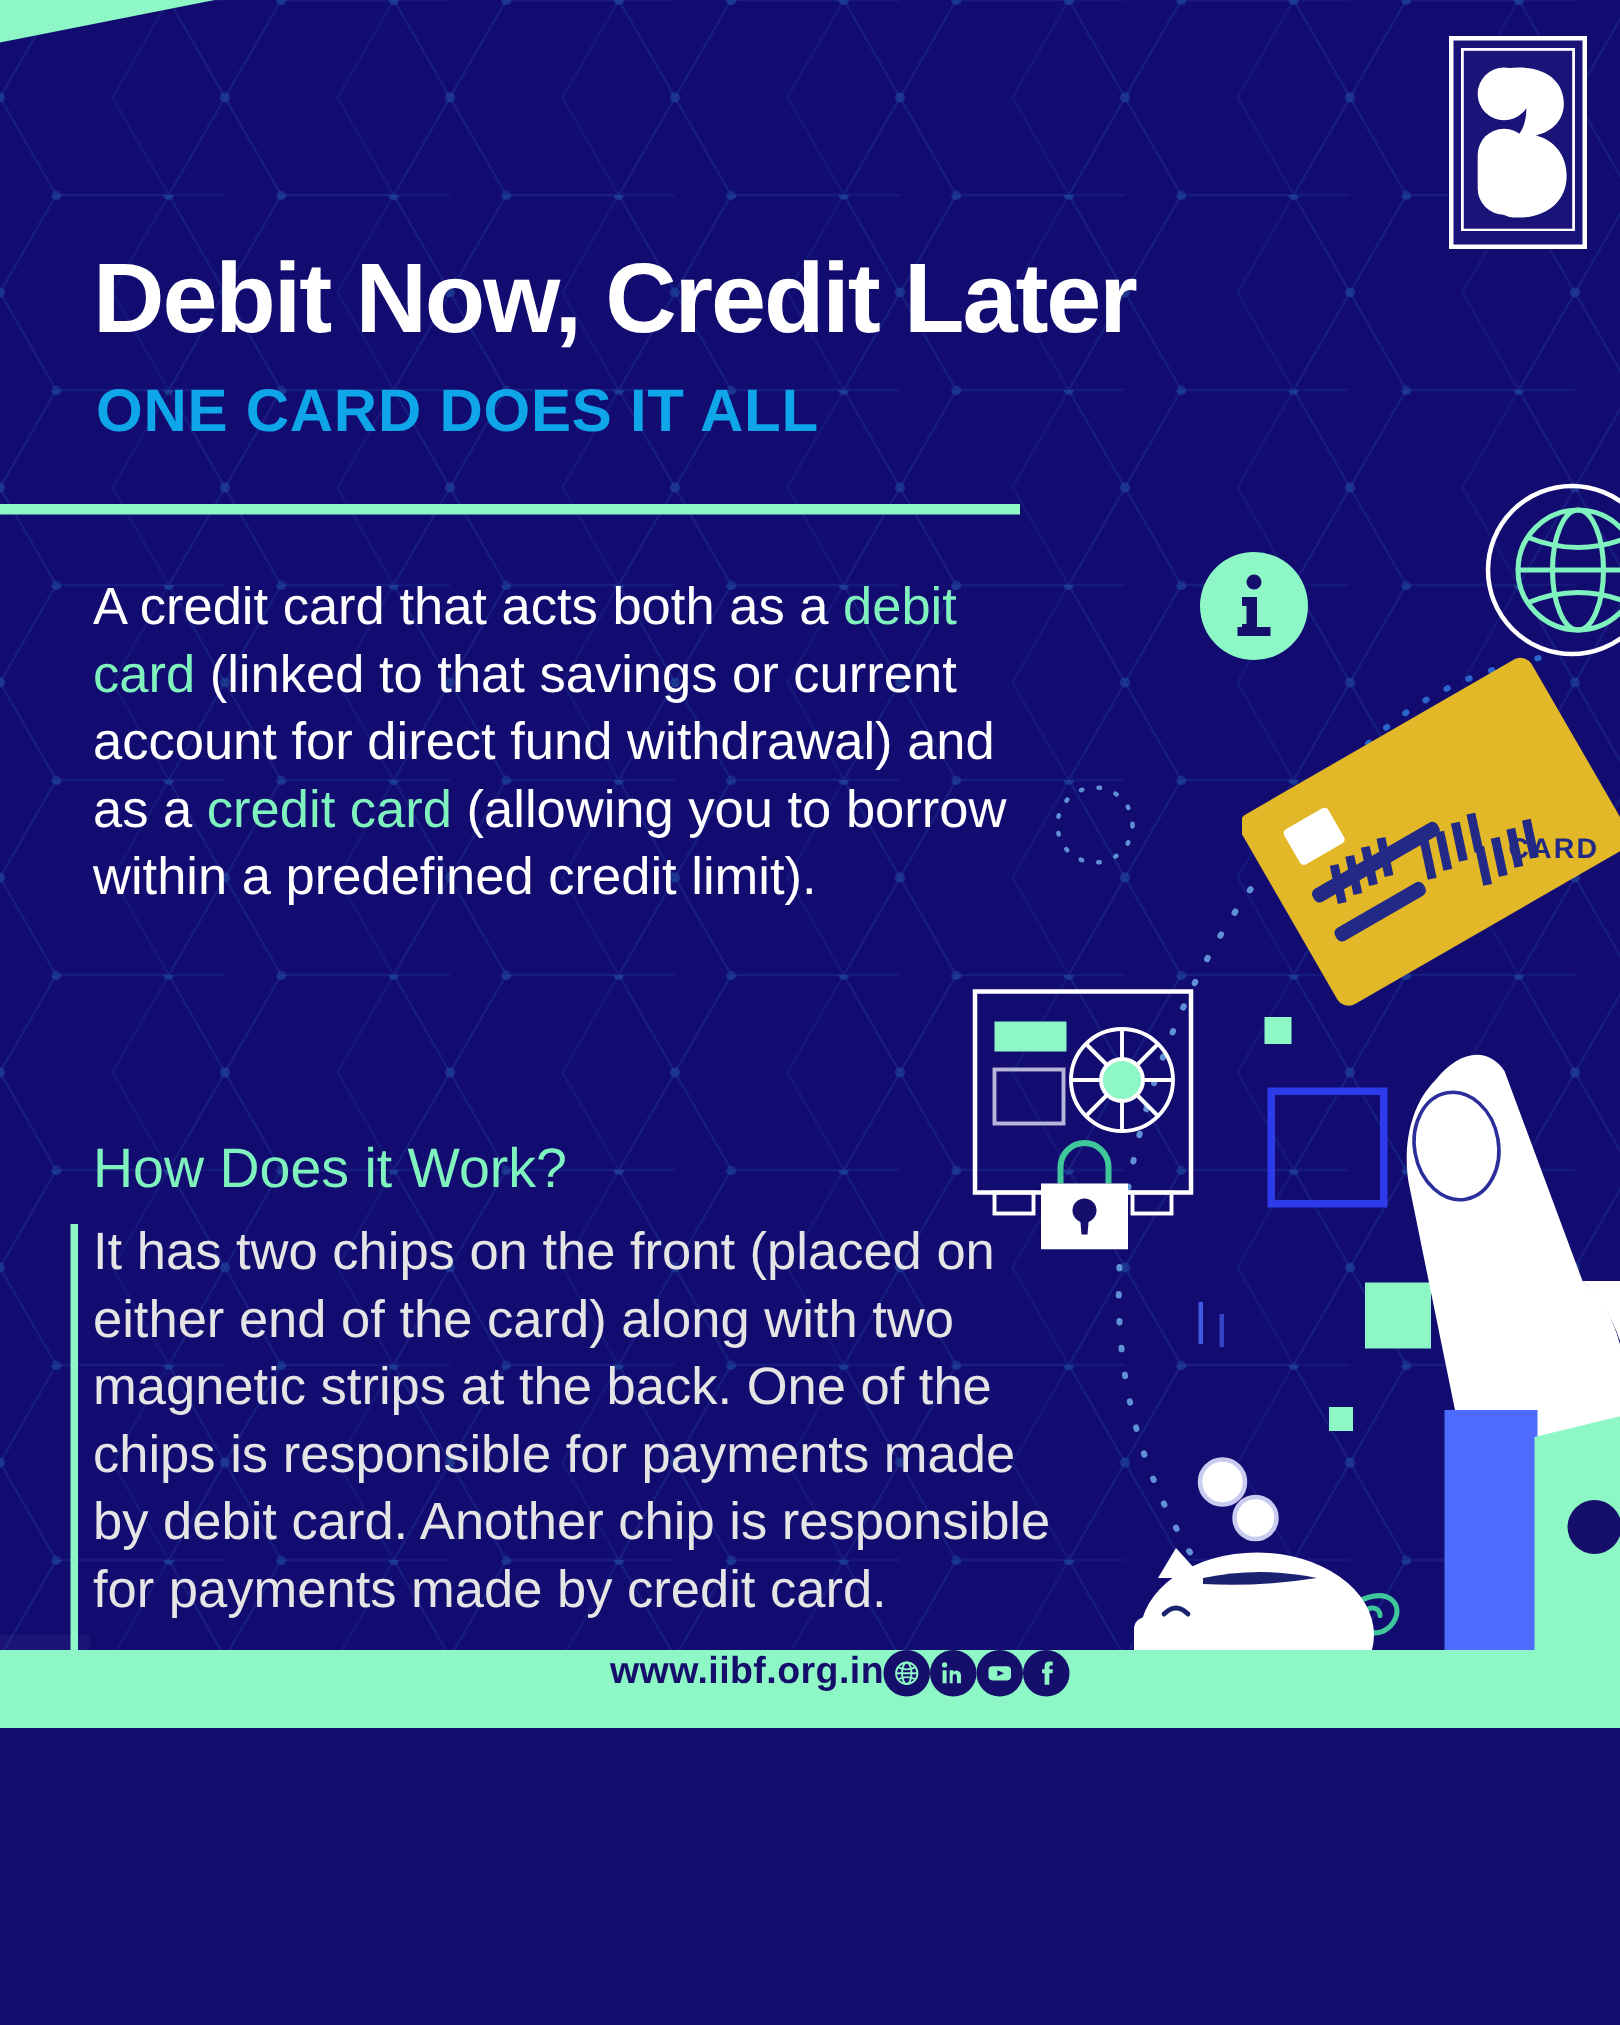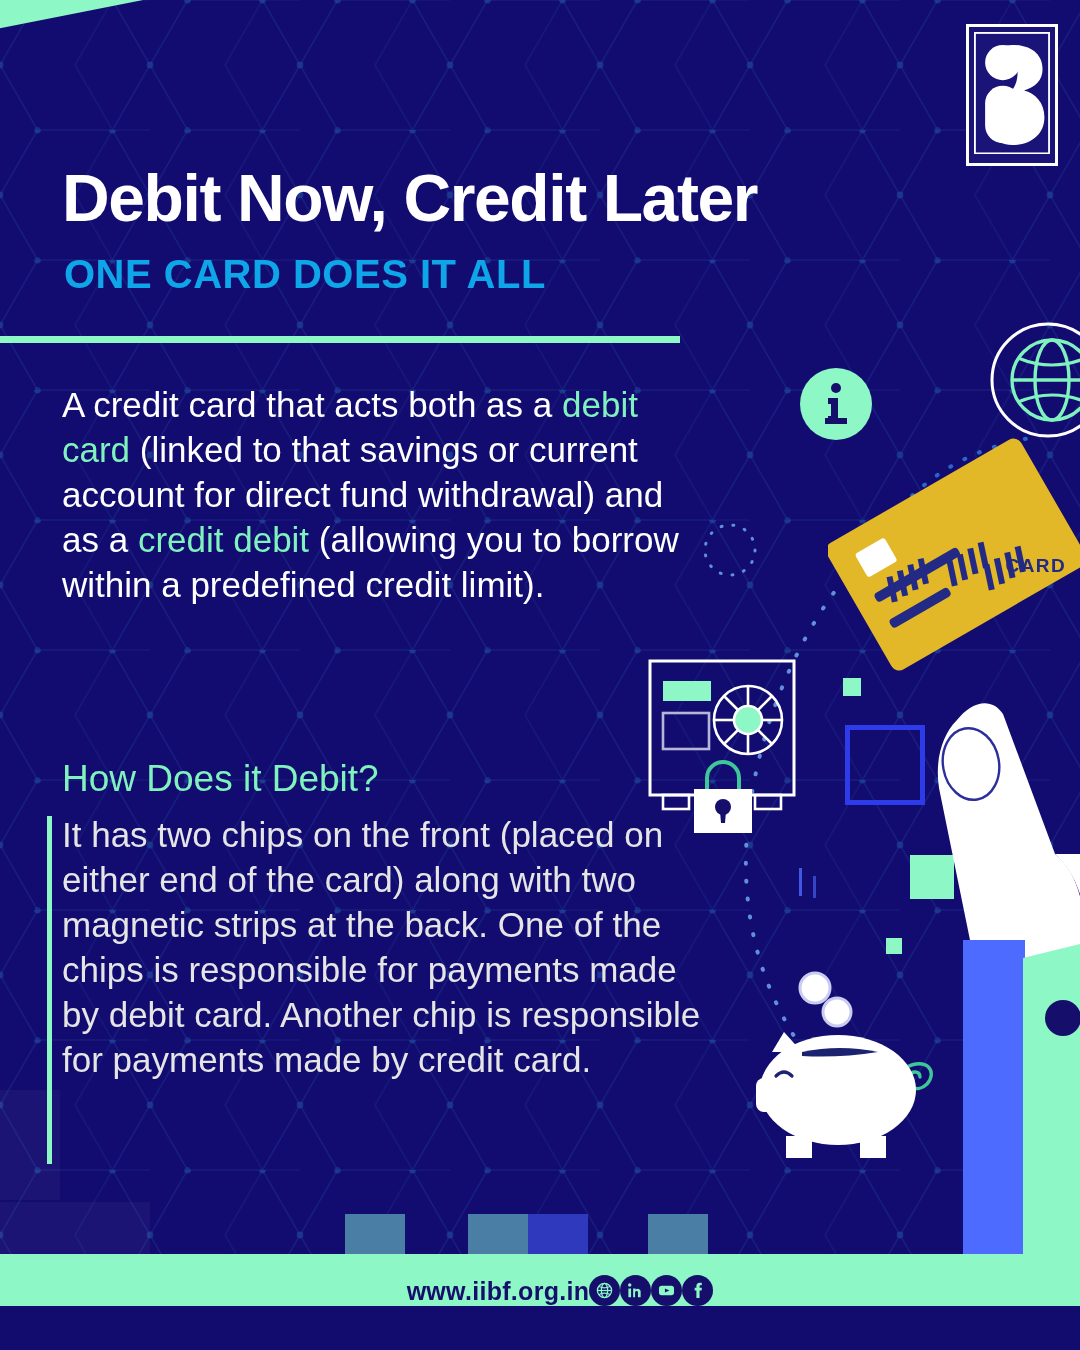--- a/index.html
+++ b/index.html
@@ -5,21 +5,21 @@
   * { margin:0; padding:0; box-sizing:border-box; }
   html, body { width:1080px; height:1350px; }
   body {
     font-family: "Liberation Sans", sans-serif;
     background:#120c6e;
     overflow:hidden;
     position:relative;
   }
   #poster {
     position:absolute; inset:0;
-    width:1080px; height:1306px;
+    width:1080px; height:1152px;
     background:#130C70;
     overflow:hidden;
   }
 
   
   .hexlayer { position:absolute; inset:0; opacity:.55; pointer-events:none; }
   .softbox { position:absolute; background:rgba(255,255,255,.035); pointer-events:none; }
 
   
   .ribbon {
@@ -108,21 +108,21 @@
   .sq-steel { background:#4A7EA4; }
   .sq-blue  { background:#2E39BE; }
   .sq-mint  { background:#8DF7C6; }
   .sq-outline { border:5px solid #2D3BE8; }
 
   
   .footer {
     position:absolute; left:0; bottom:0;
     width:1080px; height:52px;
     background:#8DF7C6;
-    display:flex; align-items:flex-end; justify-content:center;
+    display:flex; align-items:flex-start; justify-content:center;
     gap:0;
     z-index:8;
     padding-left:40px;
   }
   .footer-url {
     color:#160E6B;
     font-size:25px;
     font-weight:bold;
     letter-spacing:.3px;
   }
@@ -174,24 +174,24 @@
         <rect x="12" y="58" width="38" height="62" rx="19"></rect>
       </g>
     </svg>
   </div>
 
   <div class="title">Debit Now, Credit Later</div>
   <div class="subtitle">ONE CARD DOES IT ALL</div>
   <div class="divider"></div>
 
   <div class="para1">
-    <span>A credit card that acts both as a </span><span class="hl">debit card</span><span> (linked to that savings or current account for direct fund withdrawal) and as a </span><span class="hl">credit debit</span><span> (allowing you to borrow within a predefined credit limit).</span>
+    <span>A credit card that acts both as a </span><span class="hl">debit card</span><span> (linked to that savings or current account for direct fund withdrawal) and as a </span><span class="hl">credit card</span><span> (allowing you to borrow within a predefined credit limit).</span>
   </div>
 
-  <div class="howhead">How Does it Debit?</div>
+  <div class="howhead">How Does it Work?</div>
   <div class="accentbar"></div>
   <div class="para2">It has two chips on the front (placed on either end of the card) along with two magnetic strips at the back. One of the chips is responsible for payments made by debit card. Another chip is responsible for payments made by credit card.</div>
 
   <div class="sq sq-steel" style="left:345px;top:1214px;width:60px;height:60px;"></div>
   <div class="sq sq-steel" style="left:468px;top:1214px;width:60px;height:60px;"></div>
   <div class="sq sq-blue" style="left:528px;top:1214px;width:60px;height:60px;"></div>
   <div class="sq sq-steel" style="left:648px;top:1214px;width:60px;height:60px;"></div>
 
   <div class="sq sq-mint" style="left:843px;top:678px;width:18px;height:18px;"></div>
   <div class="sq sq-outline" style="left:845px;top:725px;width:80px;height:80px;"></div>

